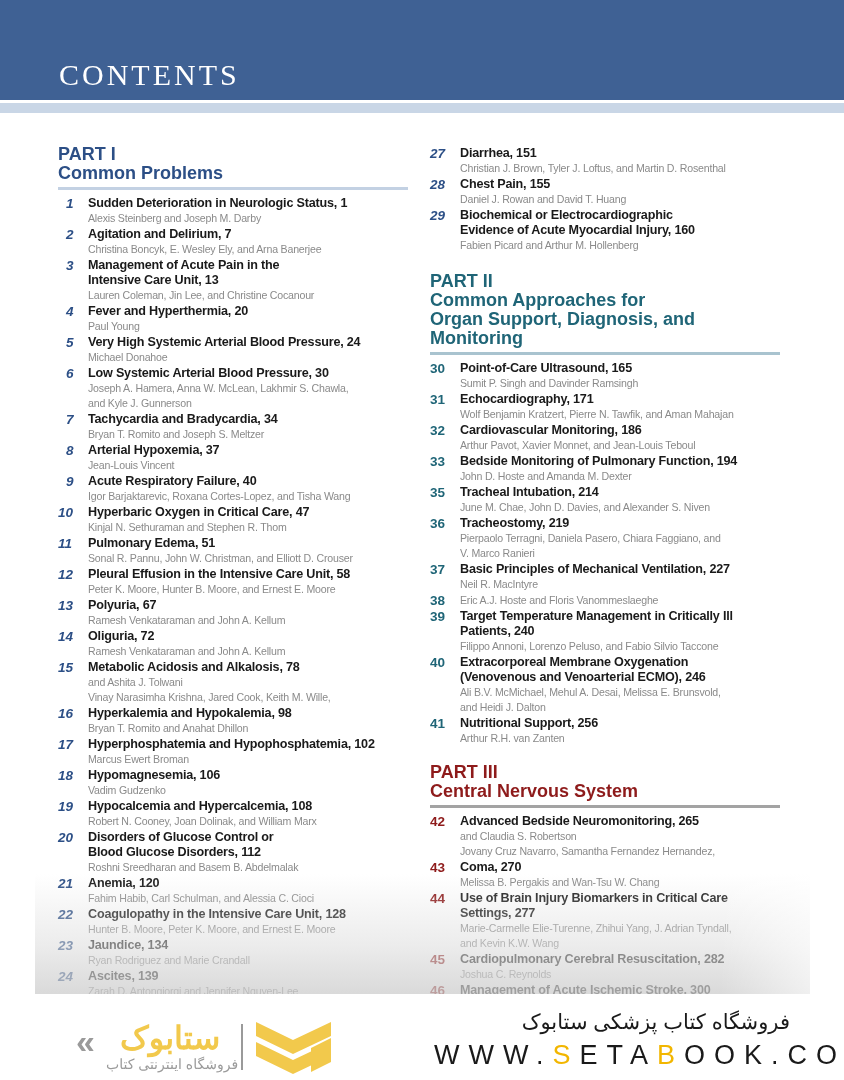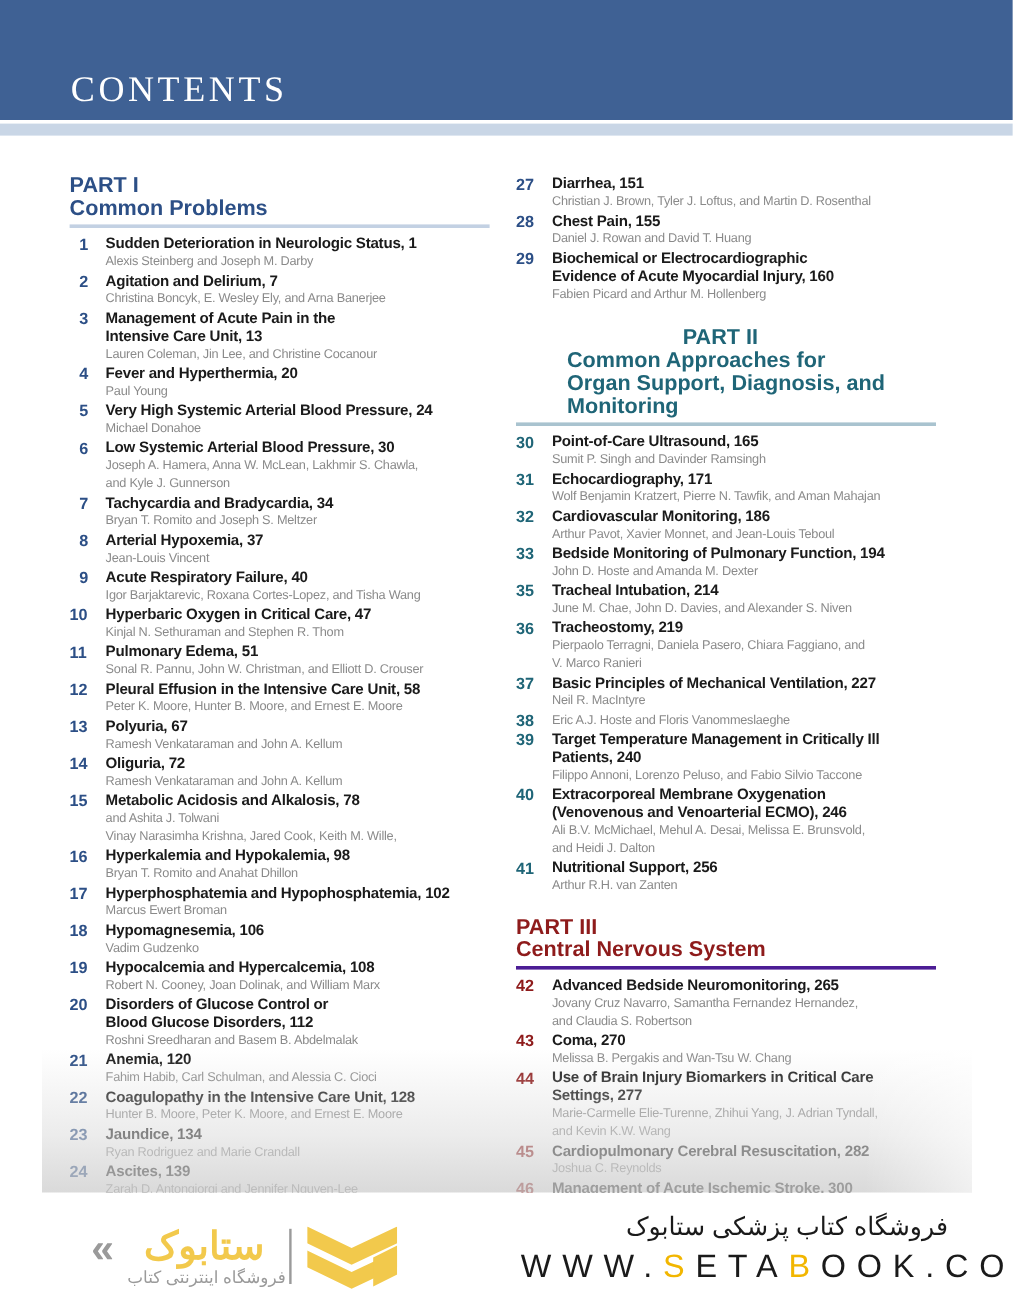--- a/index.html
+++ b/index.html
@@ -20,29 +20,29 @@
 
   .col { position: absolute; top: 0; }
   .col-left { left: 23px; width: 350px; }
   .col-right { left: 395px; width: 350px; }
 
   .part-head { display: flex; font-weight: bold; font-size: 18px; line-height: 19px; padding-bottom: 4px; margin-bottom: 6px; flex-direction: column; }
   .part-head .pnum { white-space: nowrap; }
   .part-head .ptitle { }
   .part-1 { color: #2c4f86; border-bottom: 3px solid #c3d1e3; }
   .part-1 .pnum { width: 67px; }
-  .part-2 { color: #1f6577; border-bottom: 3px solid #a9c3cf; align-items: center; }
+  .part-2 { color: #1f6577; border-bottom: 3px solid #a9c3cf; }
   .part-2 .pnum { width: 72px; }
-  .part-3 { color: #8e1b1b; border-bottom: 3px solid #4c1d95; }
+  .part-3 { color: #8e1b1b; border-bottom: 3px solid #a3a3a3; }
   .part-3 .pnum { width: 77px; }
 
   .ch { display: flex; margin-bottom: 1px; }
   .ch-num { width: 30px; flex: none; font-weight: bold; font-size: 13.5px; line-height: 15px; padding-left: 8px; }
   .ch-num.wide { padding-left: 0; }
-  .c1 { color: #2c4f86; }
+  .c1 { color: #2c4f86; font-style: italic; }
   .c2 { color: #1f6577; }
   .c3 { color: #8e1b1b; }
   .ch-body { flex: 1; }
   .ch-title { font-family: "Liberation Sans", sans-serif; font-weight: bold; font-size: 12.6px; line-height: 15px; color: #1a1a1a; transform-origin: left; letter-spacing: -0.2px; }
   .ch-authors { font-size: 10.6px; line-height: 15px; color: #8a8a8a; letter-spacing: -0.2px; }
 
   .footer { position: absolute; left: 0; top: 994px; width: 844px; height: 86px; background: #ffffff; }
   .logo { position: absolute; left: 76px; top: 1018px; width: 255px; height: 58px; }
   .logo-chev { position: absolute; left: 0; top: 6px; font-size: 34px; font-weight: bold; color: #9a9a9a; letter-spacing: -8px; line-height: 34px; }
   .logo-word { position: absolute; left: 44px; top: 2px; font-size: 32px; font-weight: bold; color: #f2c94c; line-height: 36px; }
@@ -363,22 +363,22 @@
       </div>
       <div style="height: 16px;"></div>
       <div class="part-head part-3">
         <span class="pnum">PART III</span>
         <span class="ptitle">Central Nervous System</span>
       </div>
       <div class="ch">
         <div class="ch-num c3 wide">42</div>
         <div class="ch-body">
           <div class="ch-title">Advanced Bedside Neuromonitoring, 265</div>
+          <div class="ch-authors">and Claudia S. Robertson</div>
           <div class="ch-authors">Jovany Cruz Navarro, Samantha Fernandez Hernandez,</div>
-          <div class="ch-authors">and Claudia S. Robertson</div>
         </div>
       </div>
       <div class="ch">
         <div class="ch-num c3 wide">43</div>
         <div class="ch-body">
           <div class="ch-title">Coma, 270</div>
           <div class="ch-authors">Melissa B. Pergakis and Wan-Tsu W. Chang</div>
         </div>
       </div>
       <div class="ch">

